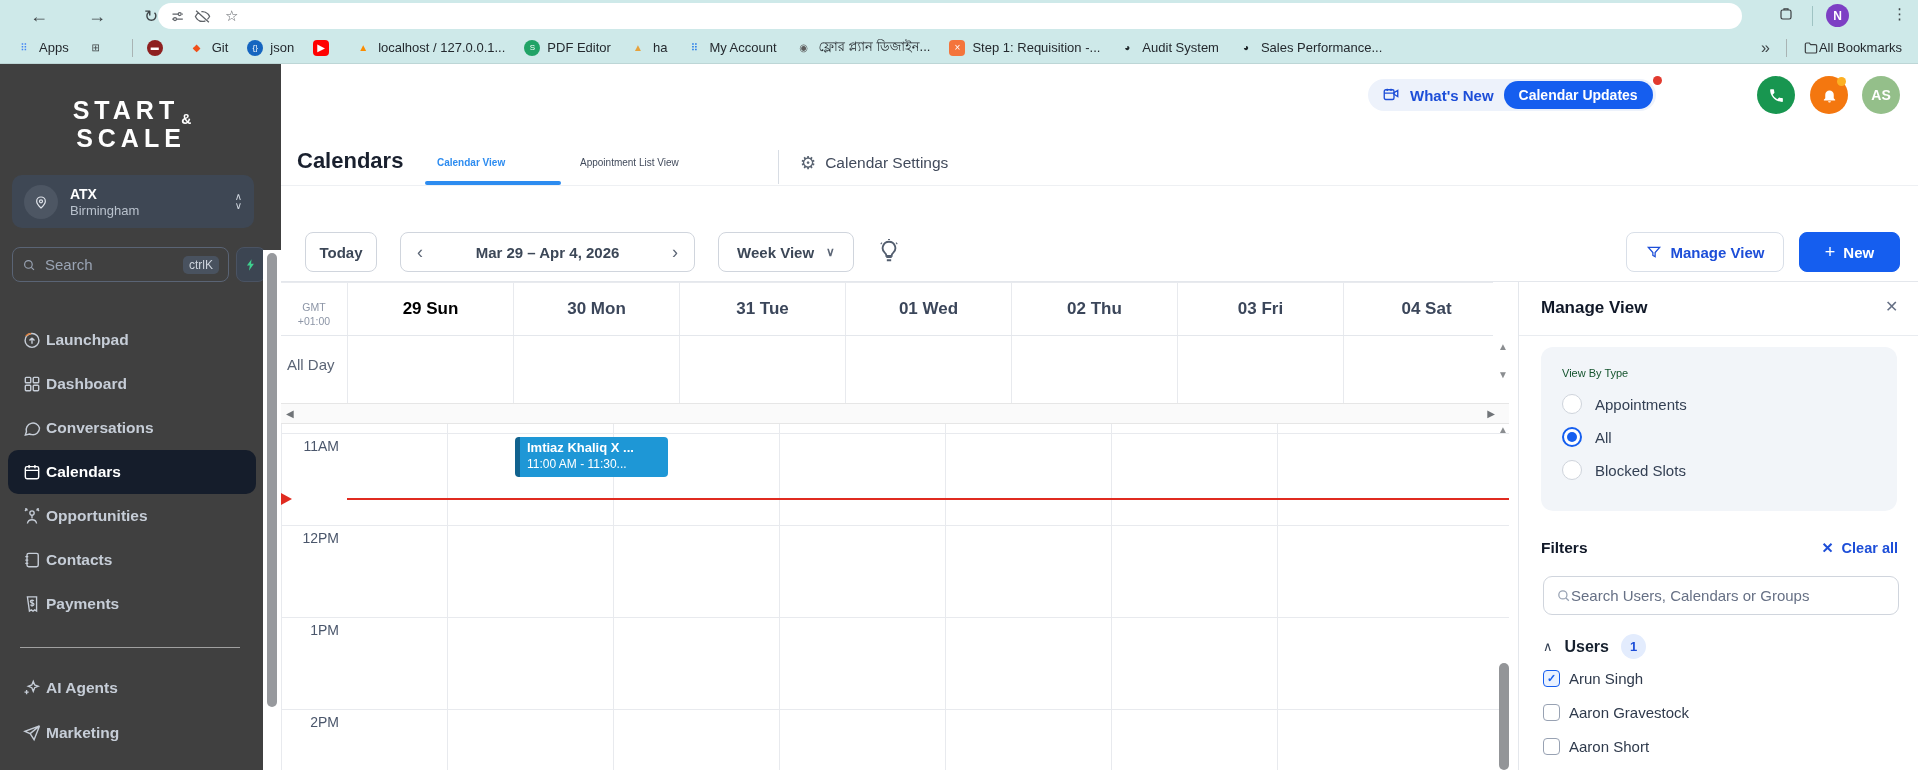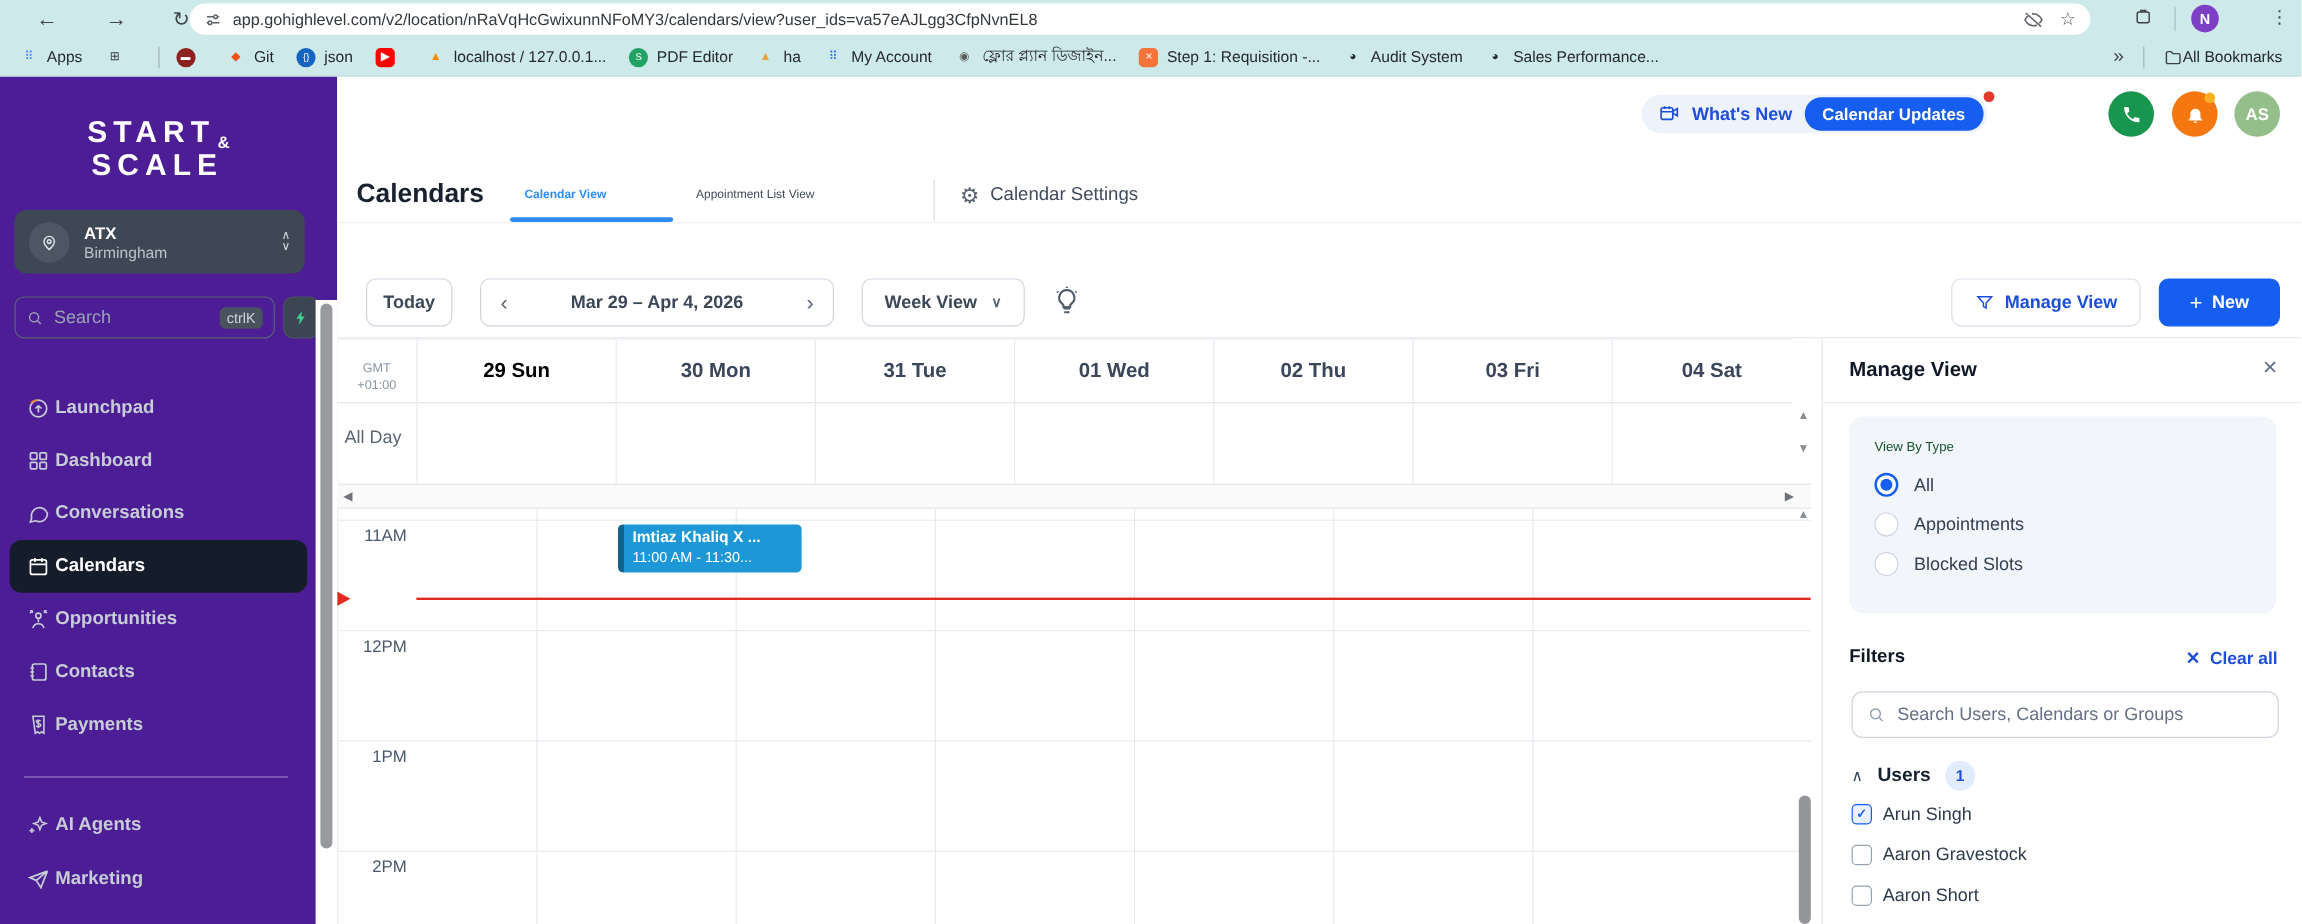--- a/index.html
+++ b/index.html
@@ -24,21 +24,21 @@
 .bm{display:flex;align-items:center;gap:7px;margin-right:19px;font-size:13px;color:#24292e;white-space:nowrap;cursor:pointer}
 .bm-ico{min-width:16px;height:16px;border-radius:4px;display:flex;align-items:center;justify-content:center;font-size:10px;line-height:16px}
 .bm.bm-round .bm-ico{border-radius:50%;font-size:8px}
 .bm.bm-divider{width:1px;height:18px;background:#a9b4b4;margin:0 14px 0 2px}
 .bm-right{margin-left:auto;display:flex;align-items:center;gap:16px;font-size:13px;color:#24292e}
 .bm-chev{font-size:16px;color:#3f4649;cursor:pointer}
 .bm-vdiv{width:1px;height:18px;background:#a9b4b4}
 .allbm{display:flex;align-items:center;gap:0;cursor:pointer}
 
 
-.sidebar{position:absolute;left:0;top:64px;width:281px;height:706px;background:#4c1d95;color:#c6cdd7;overflow:hidden}
+.sidebar{position:absolute;left:0;top:64px;width:281px;height:706px;background:#404040;color:#c6cdd7;overflow:hidden}
 .logo{position:absolute;top:32px;left:0;width:262px;text-align:center;color:#fff;font-weight:700;font-size:25px;letter-spacing:5px;line-height:1.12}
 .logo .amp{font-size:14px;letter-spacing:0;position:relative;top:5px;left:2px}
 .loc{position:absolute;left:12px;top:111px;width:242px;height:53px;background:#3e4754;border-radius:10px;display:flex;align-items:center;gap:12px;padding:0 12px;cursor:pointer}
 .loc-pin{width:34px;height:34px;border-radius:50%;background:#4d5663;display:flex;align-items:center;justify-content:center;flex:none}
 .loc-name{font-size:14px;font-weight:700;color:#fff;line-height:1.3}
 .loc-city{font-size:13px;color:#b9c2cd}
 .loc-chev{margin-left:auto;display:flex;flex-direction:column;align-items:center;font-size:10px;line-height:.85;color:#cfd6df}
 .srch{position:absolute;left:12px;top:183px;width:217px;height:35px;border:1px solid #5a6475;border-radius:8px;display:flex;align-items:center;gap:9px;padding:0 9px;color:#9aa4b4;font-size:15px;cursor:text}
 .kbd{margin-left:auto;background:#49525f;color:#ced4dd;font-size:12px;padding:2px 6px;border-radius:5px}
 .bolt{position:absolute;left:236px;top:183px;width:30px;height:35px;background:#3c4552;border:1px solid #4a5363;border-radius:8px;display:flex;align-items:center;justify-content:center;cursor:pointer}
@@ -121,21 +121,21 @@
 .p-rule{position:absolute;top:53px;left:0;right:0;border-top:1px solid #e9ecf0}
 .vcard{position:absolute;left:22px;top:65px;width:356px;height:164px;background:#f2f5f9;border-radius:12px;padding:20px 20px 0 21px}
 .v-label{font-size:11px;font-weight:400;color:#14532d}
 .radio-row{display:flex;align-items:center;gap:13px;margin-top:13px;font-size:15px;color:#344054;cursor:pointer}
 .radio-row:first-of-type{margin-top:15px}
 .radio{width:20px;height:20px;border-radius:50%;border:1.5px solid #cfd4dc;background:#fff;flex:none;display:flex;align-items:center;justify-content:center}
 .radio-row.on .radio{border:2px solid #155eef}
 .radio-row.on .radio::after{content:"";width:10px;height:10px;border-radius:50%;background:#155eef}
 .filters-label{position:absolute;left:22px;top:257px;font-size:15.5px;font-weight:700;color:#101828}
 .clearall{position:absolute;right:20px;top:258px;display:flex;align-items:center;gap:8px;color:#1d4ed8;font-size:14.5px;font-weight:600;cursor:pointer}
-.p-search{position:absolute;left:24px;top:294px;width:356px;height:39px;border:1px solid #d0d5dd;border-radius:9px;display:flex;align-items:center;gap:10px;padding:0 12px;color:#667085;font-size:15px;background:#fff;cursor:text}
+.p-search{position:absolute;left:24px;top:294px;width:356px;height:39px;border:1px solid #d0d5dd;border-radius:9px;display:flex;align-items:center;padding:0 12px;color:#667085;font-size:15px;background:#fff;cursor:text}
 .users-hdr{position:absolute;left:24px;top:352px;display:flex;align-items:center;gap:12px;cursor:pointer}
 .u-chev{font-size:13px;color:#344054}
 .u-label{font-size:16px;font-weight:700;color:#16202e}
 .u-badge{width:25px;height:25px;border-radius:50%;background:#e3ecfd;color:#1d4ed8;font-size:13px;font-weight:600;display:flex;align-items:center;justify-content:center}
 .user-list{position:absolute;left:24px;top:384px;right:20px}
 .user-row{display:flex;align-items:center;gap:9px;height:24px;margin-bottom:10px;font-size:15px;color:#2f3a4c;cursor:pointer}
 .cbx{width:17px;height:17px;border:1.5px solid #98a2b3;border-radius:4px;background:#fff;flex:none;display:flex;align-items:center;justify-content:center;font-size:11px;font-weight:700;color:transparent}
 .user-row.checked .cbx{background:#eaf2ff;border-color:#155eef;color:#155eef}
 </style>
 </head>
@@ -146,21 +146,20 @@
   <span class="nav-ic" id="ic-fwd">→</span>
   <span class="nav-ic" id="ic-reload">↻</span>
   <div class="omnibox">
     <span>
         <svg width="15" height="15" viewBox="0 0 24 24" fill="none" stroke="#5f6368" stroke-width="2">
           <path d="M4 8h9M19 8h1.5M3.5 16h2M11 16h9.5"></path>
           <circle cx="15.5" cy="8" r="2.4"></circle>
           <circle cx="8" cy="16" r="2.4"></circle>
         </svg>
       </span>
-    <span class="omni-url">app.gohighlevel.com/v2/location/nRaVqHcGwixunnNFoMY3/calendars/view?user_ids=va57eAJLgg3CfpNvnEL8</span>
     <span class="omni-right">
       <span>
           <svg width="17" height="17" viewBox="0 0 24 24" fill="none" stroke="#5f6368" stroke-width="1.8">
             <path d="M3 4l18 16M10.3 5.3A10 10 0 0 1 12 5c7 0 10 7 10 7a16.7 16.7 0 0 1-3.1 4.1M6.4 6.7A15.6 15.6 0 0 0 2 12s3 7 10 7c1.5 0 2.9-.3 4.1-.9"></path>
           </svg>
         </span>
       <span class="star">☆</span>
     </span>
   </div>
   <span class="ext-ic">
@@ -552,28 +551,28 @@
 <div class="vthumb"></div>
 
 <div class="panel">
   <div class="p-title">Manage View</div>
   <span class="p-close">✕</span>
   <div class="p-rule"></div>
   <div class="vcard">
     <div class="v-label">View By Type</div>
     <div>
 
+        <div class="radio-row">
+          <span class="radio"></span>
+          <span>Appointments</span>
+        </div>
+
         <div class="radio-row on">
           <span class="radio"></span>
           <span>All</span>
-        </div>
-
-        <div class="radio-row">
-          <span class="radio"></span>
-          <span>Appointments</span>
         </div>
 
         <div class="radio-row">
           <span class="radio"></span>
           <span>Blocked Slots</span>
         </div>
       </div>
   </div>
   <div class="filters-label">Filters</div>
   <div class="clearall">

